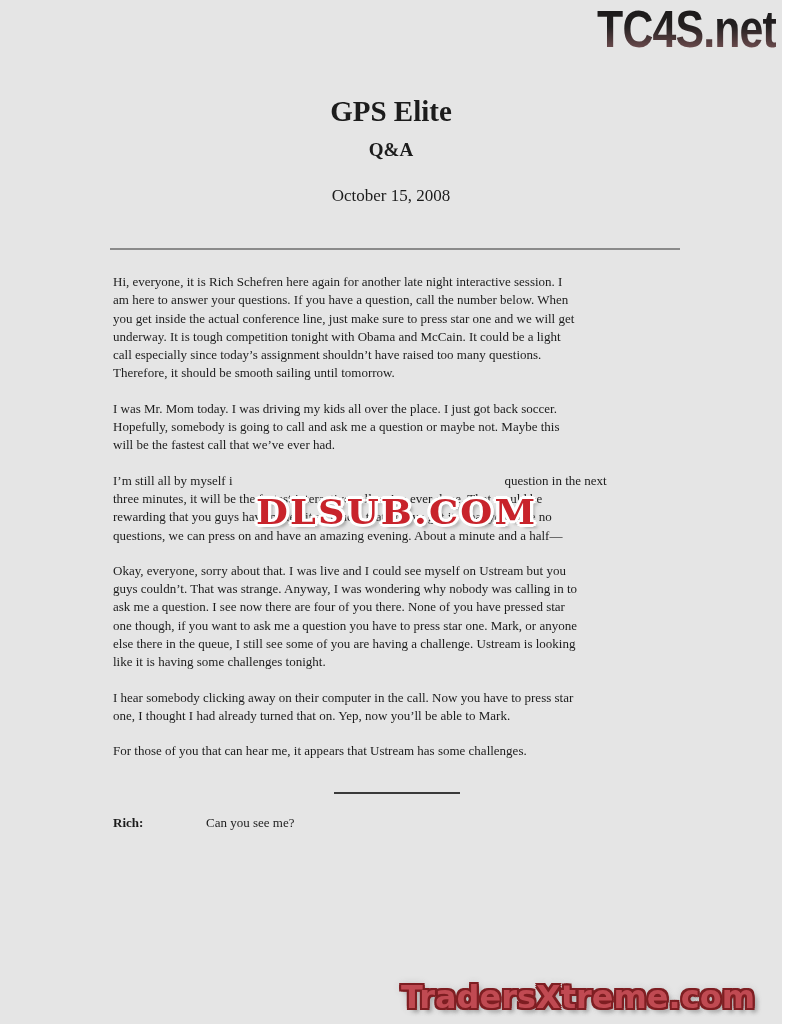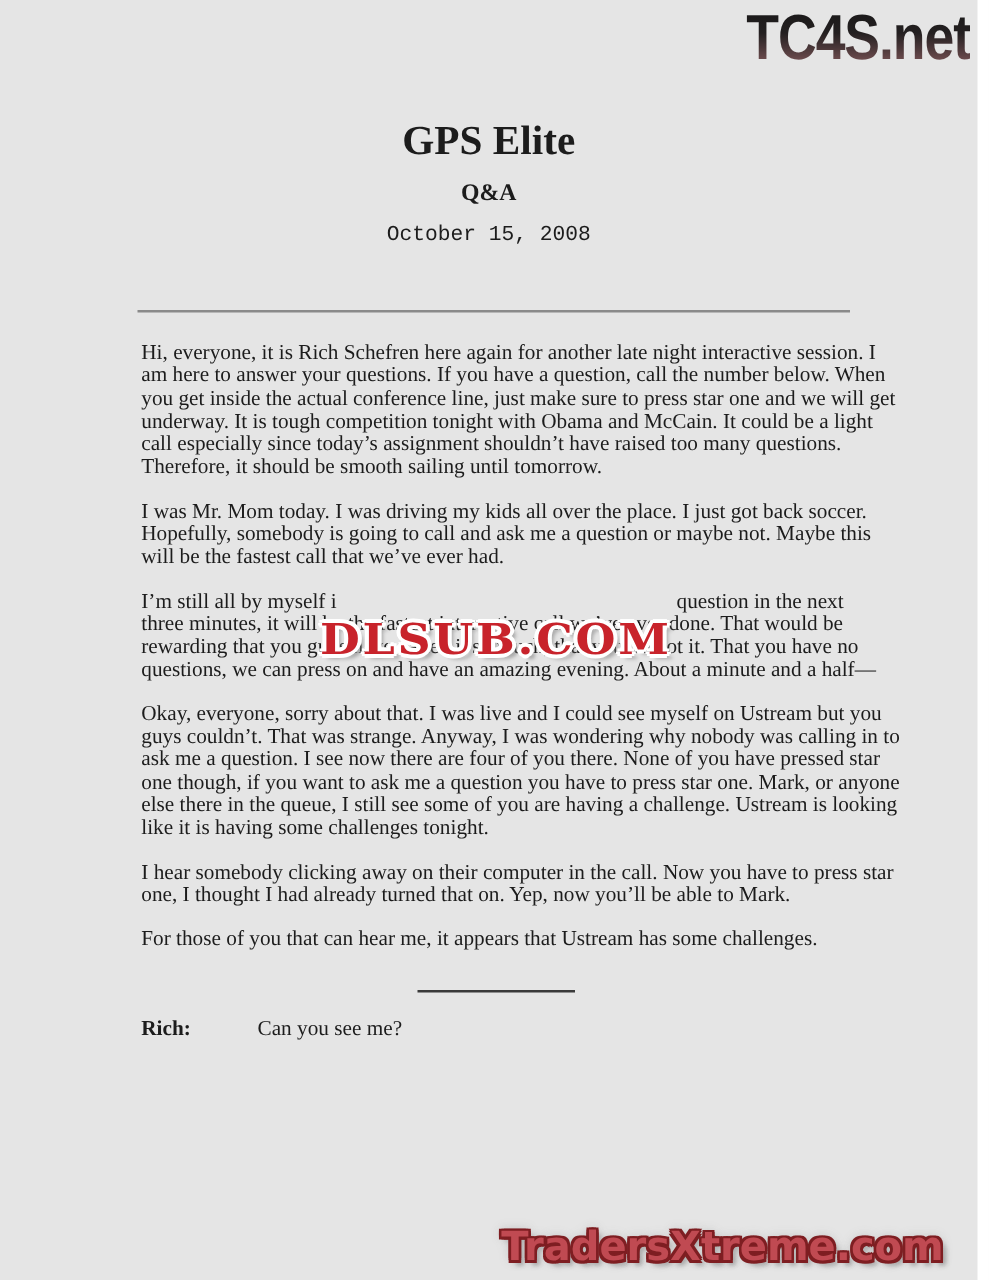--- a/index.html
+++ b/index.html
@@ -31,40 +31,40 @@
   }
 
   
   .titleblock {
     position: absolute;
     top: 95px;
     left: 0;
     width: 100%;
     text-align: center;
   }
-  .doc-title   { font-size: 33px; font-weight: bold; line-height: 1.15; margin: 0; }
+  .doc-title   { font-size: 29px; font-weight: bold; line-height: 1.15; margin: 0; }
   .doc-subtitle{ font-size: 19px; font-weight: bold; line-height: 1.1; margin: 12px 0 0 0; }
-  .doc-date    { font-size: 17px; font-weight: normal; margin-top: 13px; font-family: Liberation Mono, monospace; }
+  .doc-date    { font-size: 17px; font-weight: normal; margin-top: 25px; }
 
   .rule {
     position: absolute;
     top: 240px;
     left: 110px;
     width: 570px;
     height: 0;
     border: none;
     border-top: 2px solid #8a8a8a;
   }
 
   .content {
     position: absolute;
     top: 273px;
     left: 113px;
     width: 575px;
-    font-size: 17px;
+    font-size: 13px;
     line-height: 18.3px;
   }
   .para { white-space: pre; margin: 0 0 17px 0; }
   .gapline { white-space: pre; margin-top: 18px; }
   .gap { display: inline-block; width: 272px; }
 
   .shortrule {
     width: 126px;
     height: 0;
     border: none;

